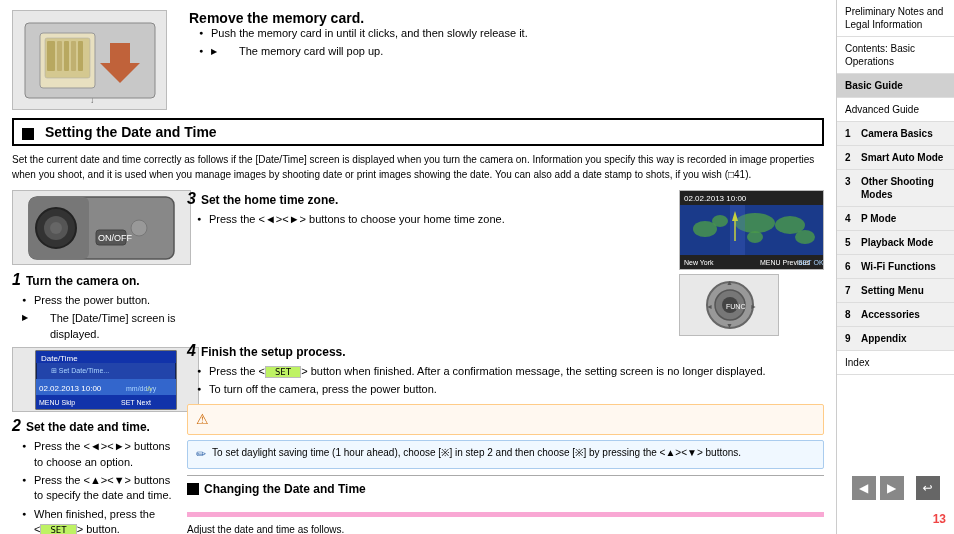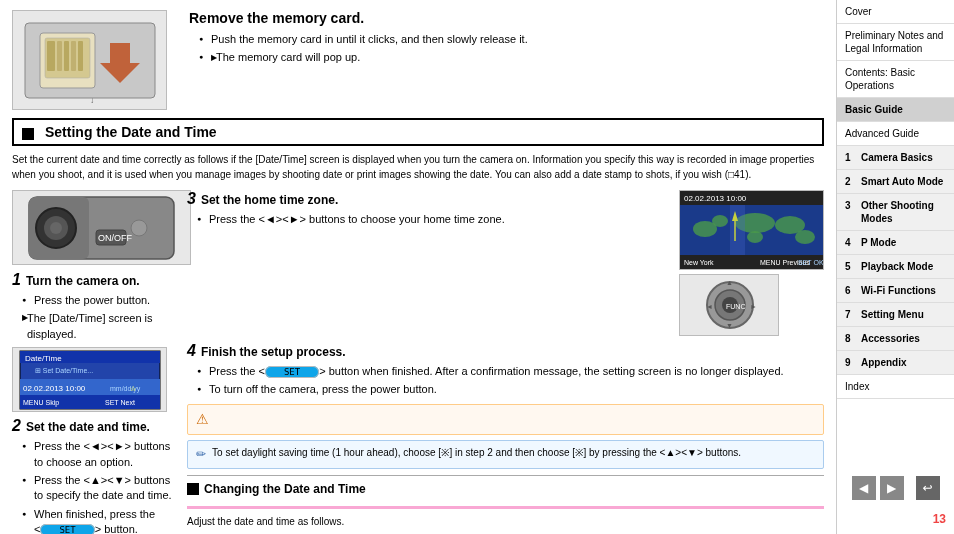--- a/index.html
+++ b/index.html
@@ -124,21 +124,21 @@
     .bullet-list li::before {
       content: '●';
       position: absolute;
       left: 0;
       font-size: 7px;
       top: 2px;
     }
 
     .arrow-item {
       position: relative;
-      padding-left: 5px;
+      padding-left: 28px;
       margin-bottom: 3px;
     }
 
     .arrow-item::before {
       content: '▶';
       position: absolute;
       left: 0;
       font-size: 8px;
       top: 1px;
     }
@@ -157,36 +157,36 @@
       width: 155px;
       height: 100px;
     }
 
     .camera-side-img {
       width: 179px;
       height: 75px;
     }
 
     .date-time-img {
-      width: 155px;
+      width: 187px;
       height: 65px;
       text-align: center;
     }
 
     .world-map-img {
       width: 145px;
       height: 80px;
     }
 
     
     .subsection-title {
       font-weight: bold;
       font-size: 12px;
-      border-bottom: 3px solid #f9a8d4;
-      padding-bottom: 10px;
+      border-bottom: 5px solid #f9a8d4;
+      padding-bottom: 16px;
       margin-bottom: 5px;
       display: flex;
       align-items: center;
       gap: 5px;
     }
 
     .subsection-icon {
       width: 12px;
       height: 12px;
       background: #000;
@@ -229,21 +229,20 @@
 
     
     .block {
       margin-bottom: 6px;
     }
 
     
     .remove-heading {
       font-size: 14px;
       font-weight: bold;
-      margin-bottom: 6px;
     }
 
     
     .top-section {
       display: flex;
       gap: 12px;
       margin-bottom: 8px;
     }
 
     .top-left {
@@ -277,25 +276,25 @@
 
     .black-square {
       width: 12px;
       height: 12px;
       background: #000;
       flex-shrink: 0;
     }
 
     kbd {
       font-family: monospace;
-      background: #0ea5e9;
+      background: #bef264;
       border: 1px solid #bbb;
-      padding: 0 18px;
+      padding: 0 9px;
       font-size: 9px;
-      border-radius: 6px;
+      border-radius: 0;
     }
   </style>
 </head>
 <body>
 
 <div class="main-content">
 
   <div class="top-section">
     <div class="top-left">
       <div class="img-placeholder memory-card-img">
@@ -474,23 +473,20 @@
       </div>
       <p class="intro-text">Adjust the date and time as follows.</p>
 
     </div>
   </div>
 
 </div>
 
 <div class="sidebar">
   <div class="sidebar-item">
-    <span>Cover</span>
-  </div>
-  <div class="sidebar-item">
     <span>Preliminary Notes and Legal Information</span>
   </div>
   <div class="sidebar-item">
     <span>Contents: Basic Operations</span>
   </div>
   <div class="sidebar-item highlight">
     <span>Basic Guide</span>
   </div>
   <div class="sidebar-item">
     <span>Advanced Guide</span>

